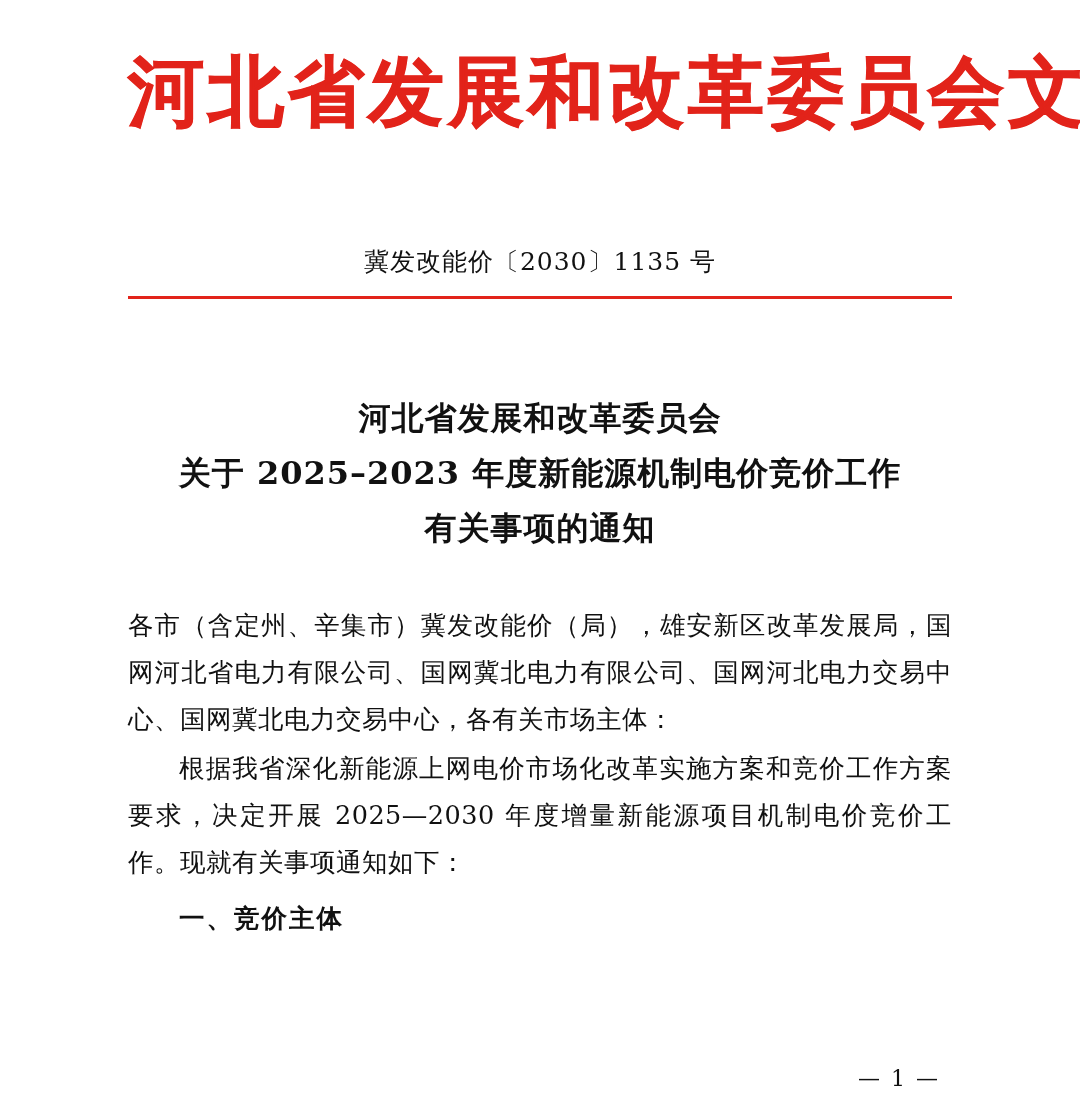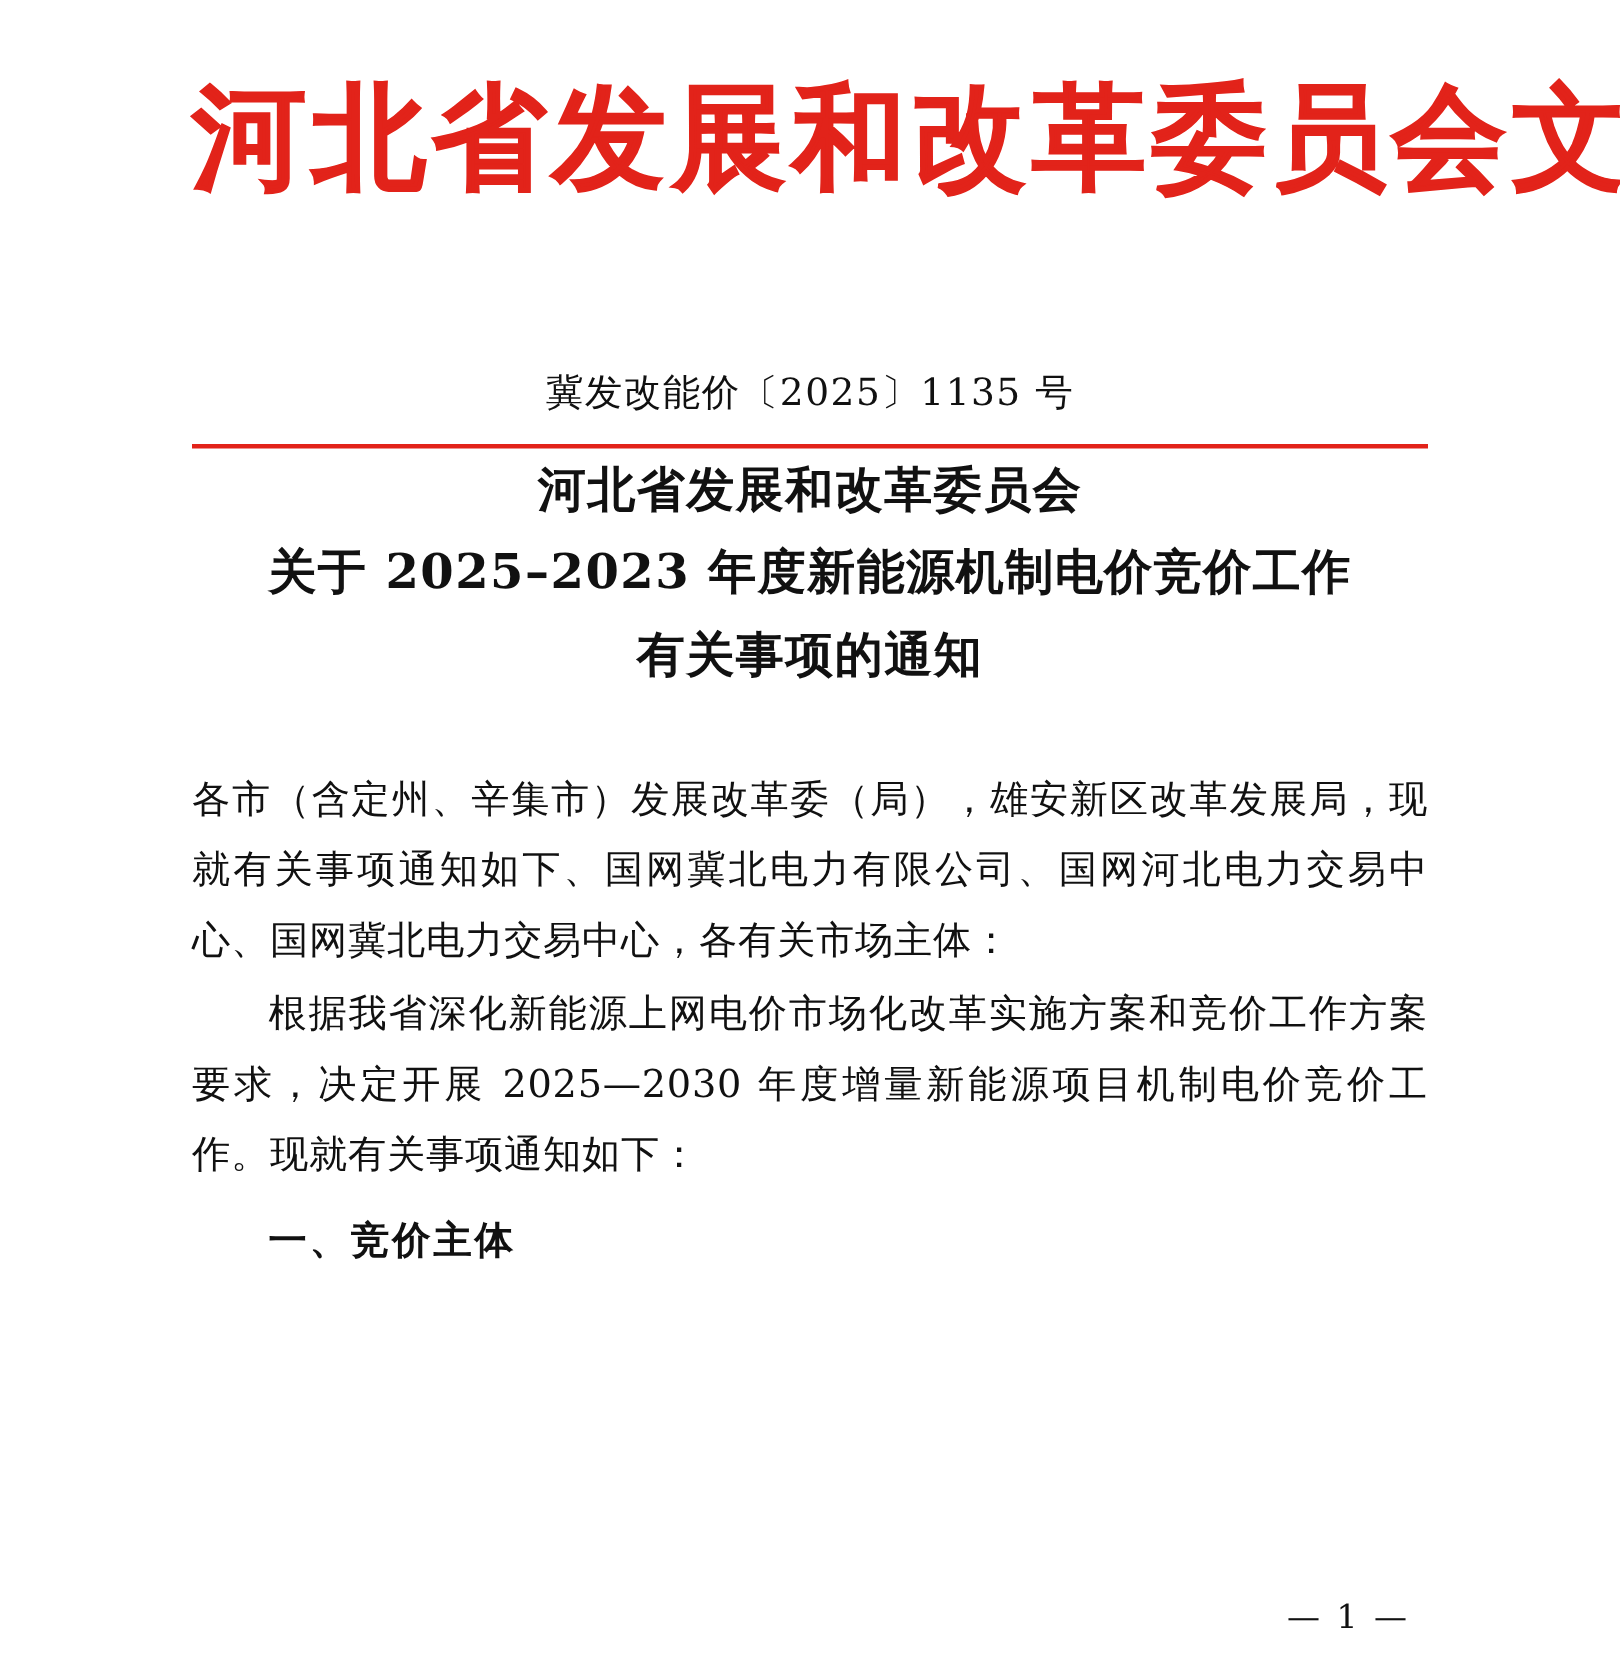--- a/index.html
+++ b/index.html
@@ -52,20 +52,21 @@
   }
   .red-rule {
     margin-top: 18px;
     height: 3px;
     background: #e2231a;
     width: 100%;
   }
 
   
   .doc-title {
+    margin-top: 92px;
     text-align: center;
     font-weight: bold;
     font-size: 32px;
     line-height: 1.72;
     letter-spacing: 1px;
     color: #111;
   }
   .doc-title .line {
     display: block;
     white-space: nowrap;
@@ -109,31 +110,31 @@
 </head>
 <body>
 
 <div class="page">
 
   <div class="masthead">
     <div class="masthead-title">河北省发展和改革委员会文件</div>
   </div>
 
   <div class="docnum-wrap">
-    <div class="docnum">冀发改能价〔2025〕1135 号</div>
+    <div class="docnum">冀发改能价〔2030〕1135 号</div>
     <div class="red-rule"></div>
   </div>
 
   <div class="doc-title">
     <span class="line">河北省发展和改革委员会</span>
     <span class="line">关于 2025–2023 年度新能源机制电价竞价工作</span>
     <span class="line">有关事项的通知</span>
   </div>
 
   <div class="body-text">
-    <p class="para">各市（含定州、辛集市）发展改革委（局），雄安新区改革发展局，现就有关事项通知如下、国网冀北电力有限公司、国网河北电力交易中心、国网冀北电力交易中心，各有关市场主体：</p>
+    <p class="para">各市（含定州、辛集市）冀发改能价（局），雄安新区改革发展局，国网河北省电力有限公司、国网冀北电力有限公司、国网河北电力交易中心、国网冀北电力交易中心，各有关市场主体：</p>
     <p class="para indent">根据我省深化新能源上网电价市场化改革实施方案和竞价工作方案要求，决定开展 2025—2030 年度增量新能源项目机制电价竞价工作。现就有关事项通知如下：</p>
     <p class="section-head">一、竞价主体</p>
   </div>
 
   <div class="page-number">— 1 —</div>
 
 </div>
 
 </body></html>

